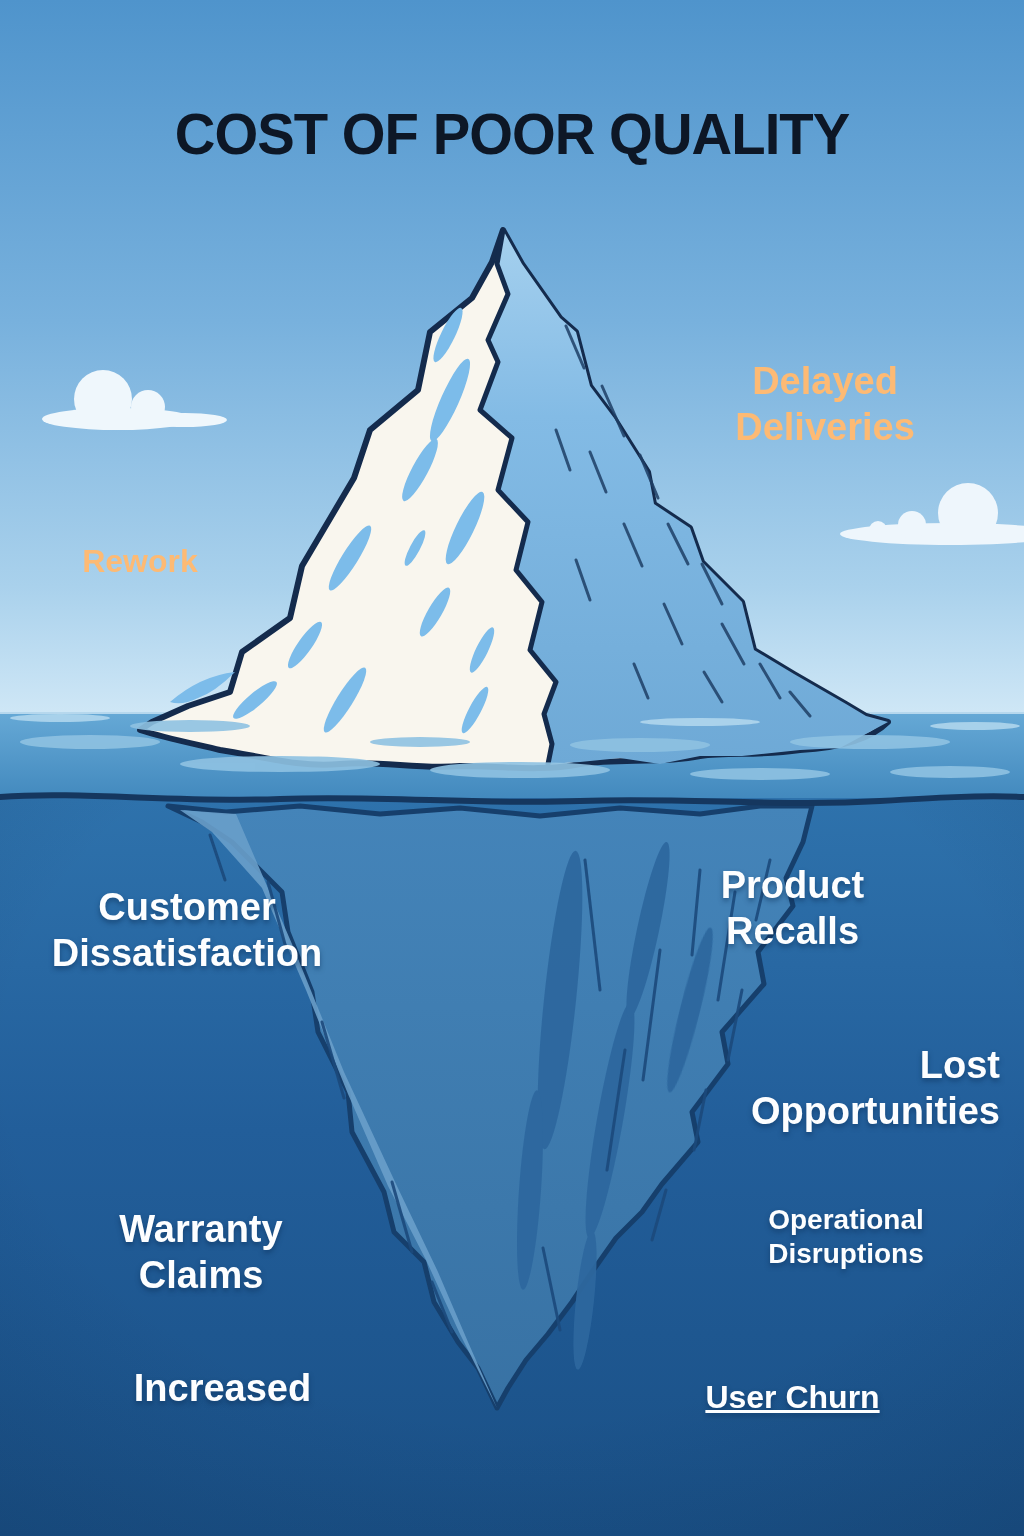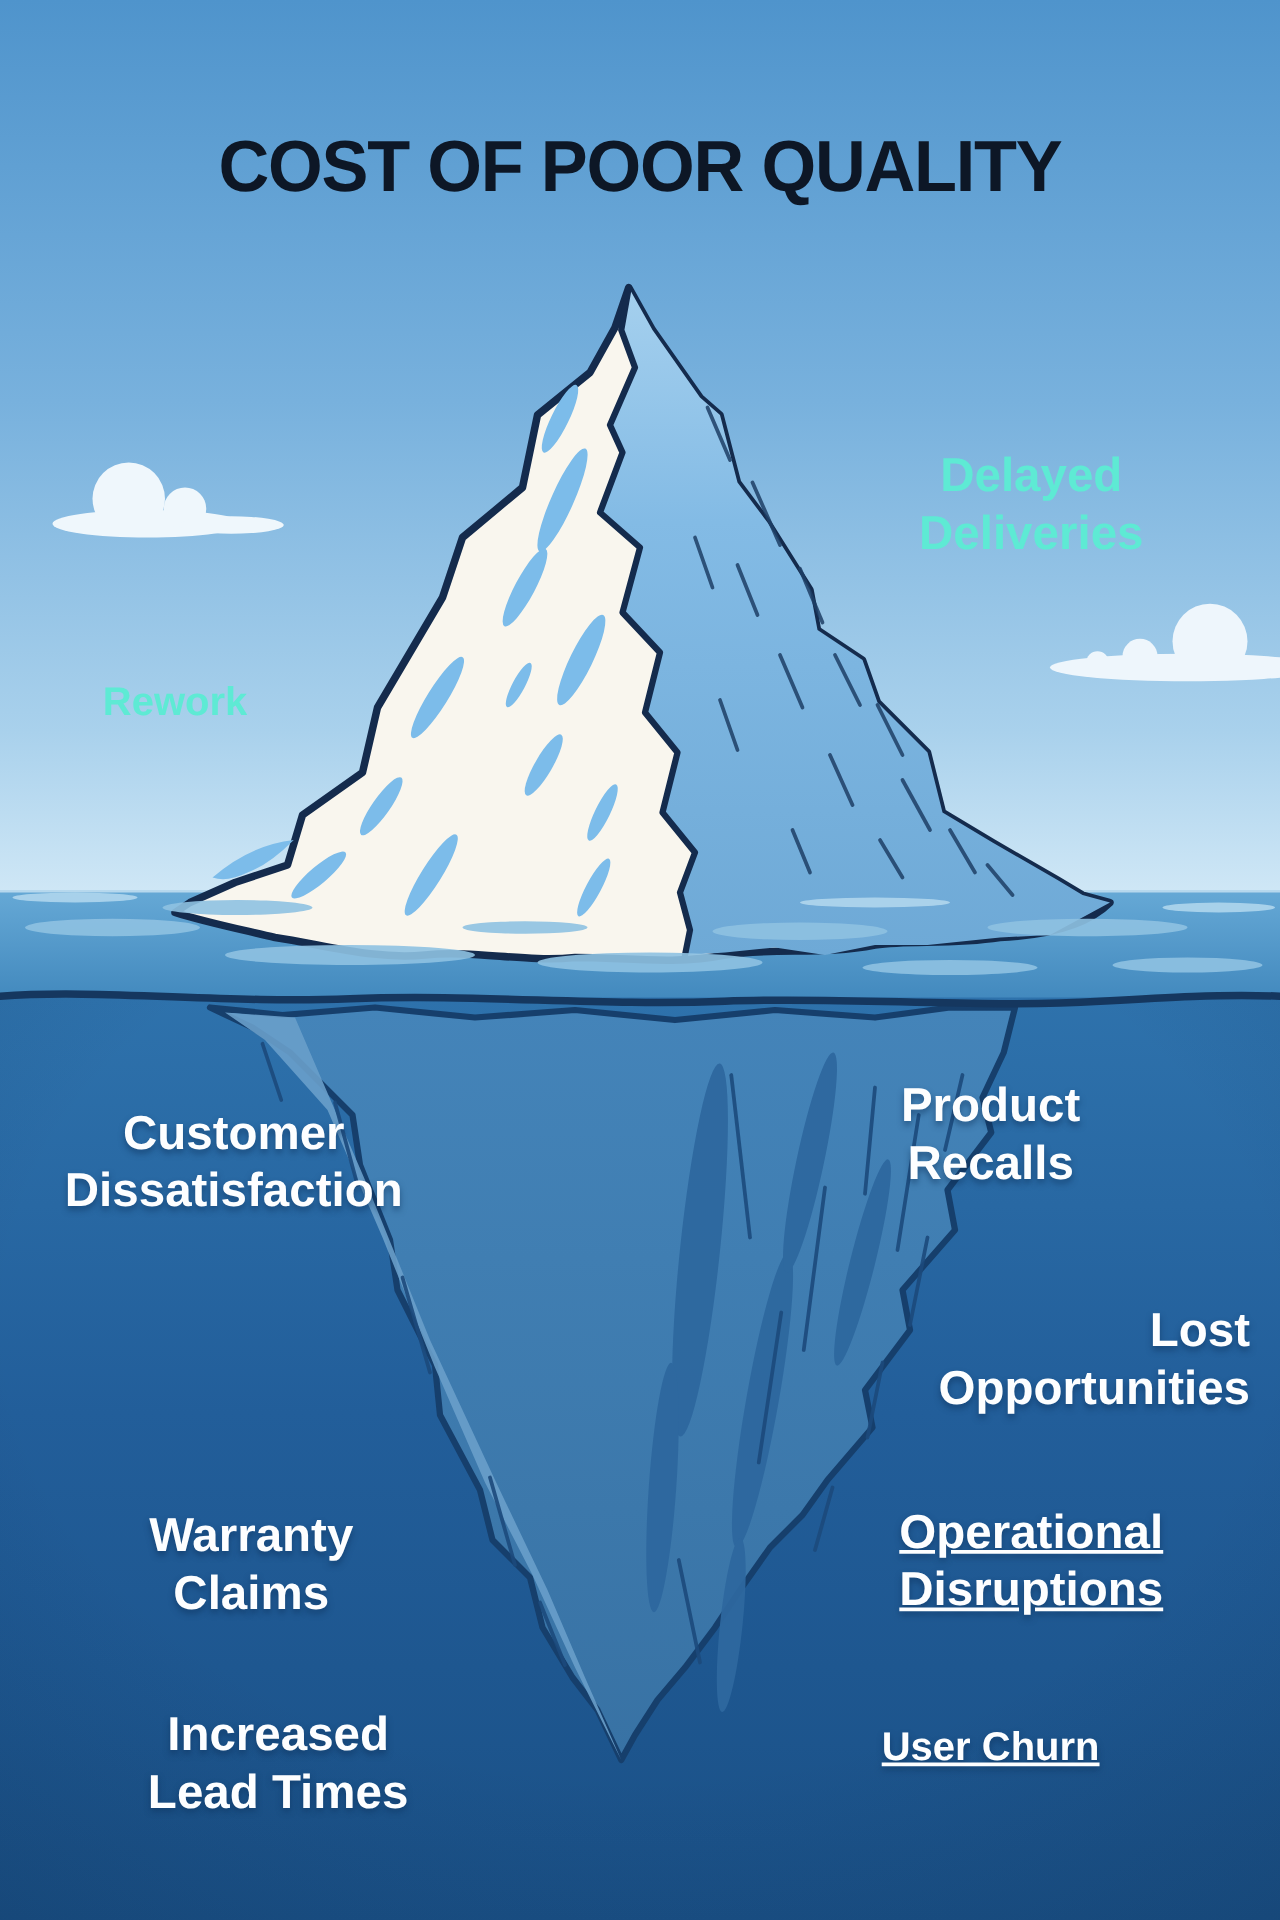--- a/index.html
+++ b/index.html
@@ -7,30 +7,30 @@
     position:relative;width:1024px;height:1536px;overflow:hidden;
     font-family:"Liberation Sans",sans-serif;
   }
   #scene{position:absolute;inset:0;}
   .page-title{
     position:absolute;top:100px;left:0;width:1024px;text-align:center;
     font-size:58px;font-weight:800;letter-spacing:-1px;color:#0d1726;
     transform:scaleX(.97);transform-origin:center;
   }
   .label{position:absolute;text-align:center;font-weight:700;line-height:1.22;}
-  .label-dark{color:#5eead4;}
+  .label-dark{color:#fdba74;}
   .label-light{color:#fdfeff;text-shadow:0 3px 5px rgba(9,44,84,.5);}
   .lbl-rework{left:40px;top:542px;width:200px;font-size:32px;}
   .lbl-delayed{left:690px;top:358px;width:270px;font-size:38px;}
   .lbl-customer{left:18px;top:884px;width:338px;font-size:38px;}
   .lbl-product{left:660px;top:862px;width:265px;font-size:38px;}
   .lbl-brand{left:82px;top:1048px;width:215px;font-size:38px;}
   .lbl-lost{left:690px;top:1042px;width:310px;font-size:38px;text-align:right;}
   .lbl-warranty{left:76px;top:1206px;width:250px;font-size:38px;}
-  .lbl-operational{left:665px;top:1203px;width:320px;font-size:38px;text-decoration:underline;}
+  .lbl-operational{left:686px;top:1203px;width:320px;font-size:28px;}
   .lbl-increased{left:100px;top:1365px;width:245px;font-size:38px;}
   .lbl-userchurn{left:640px;top:1378px;width:305px;font-size:32px;text-decoration:underline;}
 </style>
 </head>
 <body>
 
 <div id="canvas">
 
   <svg id="scene" viewBox="0 0 1024 1536" aria-hidden="true">
     <defs>
@@ -227,20 +227,19 @@
     <div>Claims</div>
   </div>
 
   <div class="label label-light lbl-operational">
     <div>Operational</div>
     <div>Disruptions</div>
   </div>
 
   <div class="label label-light lbl-increased">
     <div>Increased</div>
-    <div>Lead Times</div>
   </div>
 
   <div class="label label-light lbl-userchurn">
     <div>User Churn</div>
   </div>
 
 </div>
 
 </body></html>

